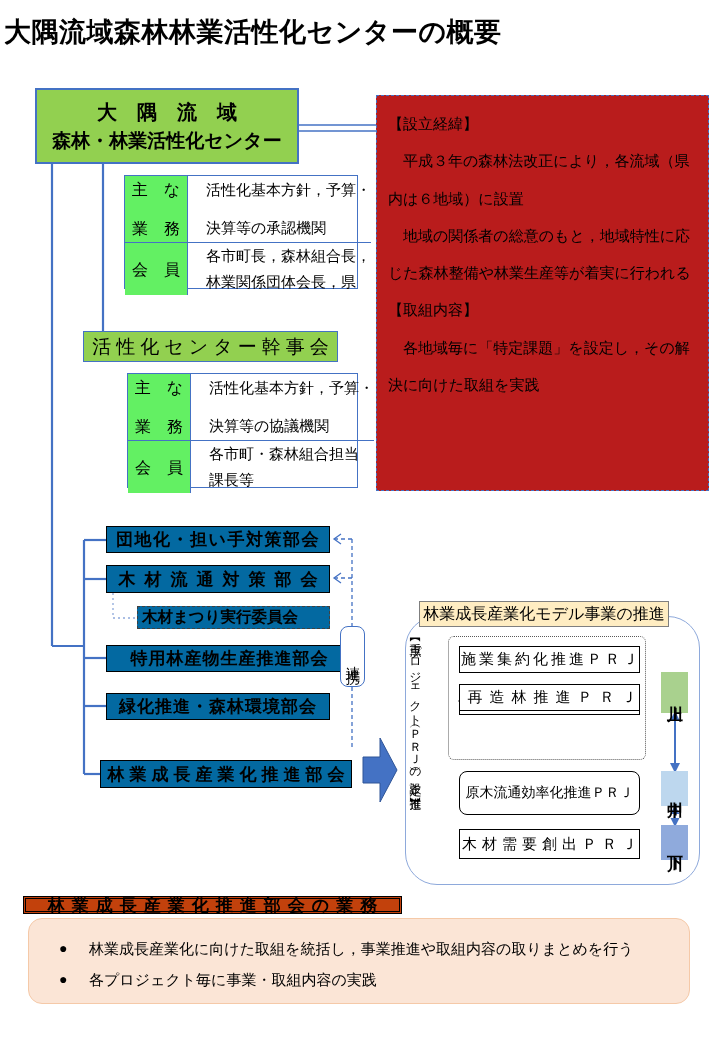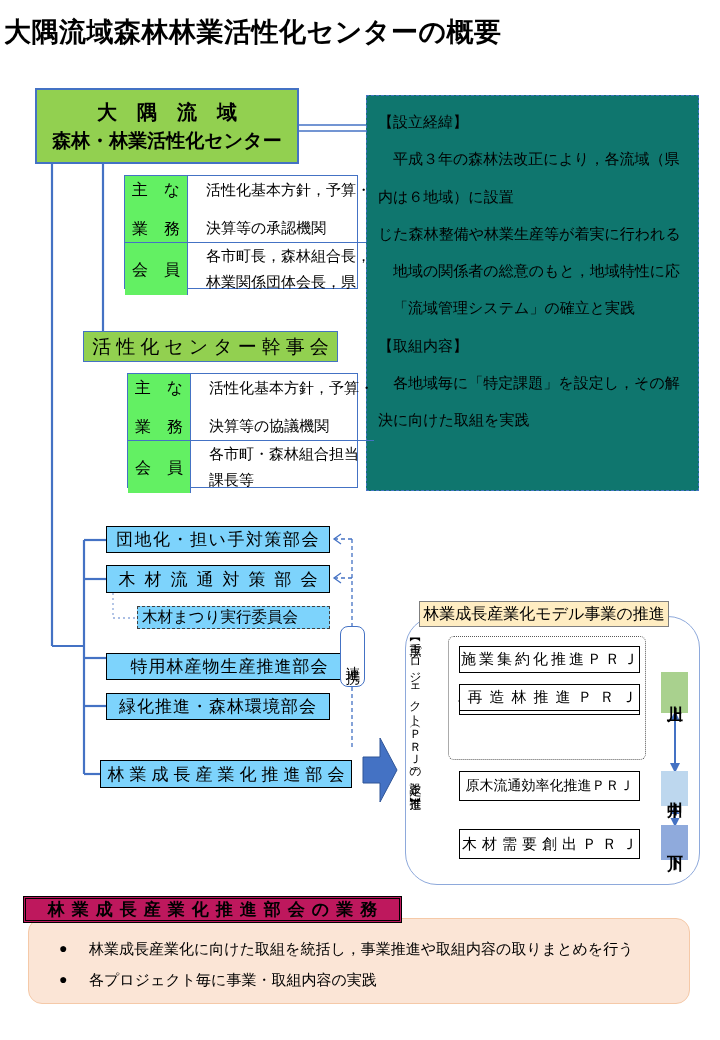--- a/index.html
+++ b/index.html
@@ -42,46 +42,45 @@
   .glabel span{line-height:27px;}
   .gcell{
     display:flex;flex-direction:column;justify-content:center;
     padding-left:18px;font-size:15px;
   }
   .gcell span{line-height:26px;white-space:nowrap;}
   .rowline{border-bottom:1.5px solid #4472C4;gap:12px;}
 
   
   #info-panel{
-    left:366px;top:95px;width:333px;height:396px;
-    border:1.2px dashed #4472C4;background:#0f766e;z-index:2;
+    left:376px;top:95px;width:333px;height:396px;
+    border:1.2px dashed #4472C4;background:#b91c1c;z-index:2;
     padding:9px 6px 0 11px;
-    font-family:Liberation Mono, monospace;
   }
   .info-line{font-size:15px;line-height:37.3px;white-space:nowrap;}
 
   
   #secretariat-box{
     left:83px;top:331px;width:255px;height:31px;
     background:#92D050;border:1.5px solid #4472C4;
     display:flex;align-items:center;justify-content:center;
     font-size:19px;letter-spacing:5px;padding-left:5px;z-index:2;
   }
 
   
   .committee{
-    background:#7dd3fc;border:1.5px solid #000;
-    display:flex;align-items:center;justify-content:center;
-    font-size:17px;z-index:2;white-space:nowrap;
+    background:#0369a1;border:1.5px solid #000;
+    display:flex;align-items:center;justify-content:center;
+    font-size:17px;z-index:2;white-space:nowrap;font-weight:bold;
   }
   #c1{left:106px;top:526px;width:224px;height:27px;letter-spacing:1.5px;}
   #c2{left:106px;top:565px;width:224px;height:28px;letter-spacing:9px;padding-left:9px;}
   #c3{left:137px;top:606px;width:193px;height:23px;border:1px dashed #404040;
       font-size:15.5px;justify-content:flex-start;padding-left:4px;}
-  #c4{left:106px;top:645px;width:247px;height:27px;letter-spacing:1px;margin-top:8px;}
+  #c4{left:106px;top:645px;width:247px;height:27px;letter-spacing:1px;}
   #c5{left:106px;top:693px;width:224px;height:27px;letter-spacing:1px;}
   #c6{left:100px;top:760px;width:252px;height:28px;letter-spacing:5px;padding-left:5px;}
 
   
   #renkei{
     left:340px;top:626px;width:25px;height:61px;
     background:#fff;border:1.5px solid #4472C4;border-radius:8px;
     display:flex;align-items:center;justify-content:center;
     writing-mode:vertical-rl;font-size:15px;letter-spacing:3px;z-index:2;
   }
@@ -108,36 +107,36 @@
   }
   .prj{
     left:459px;width:181px;height:27px;
     background:#fff;border:1.2px solid #000;
     display:flex;align-items:center;justify-content:center;
     font-size:15px;z-index:3;white-space:nowrap;
   }
   #p1{top:646px;letter-spacing:3px;padding-left:3px;}
   #p2{top:688px;font-size:14px;}
   #p3{top:684px;letter-spacing:7px;padding-left:12px;}
-  #p4{top:771px;height:30px;font-size:14px;}
+  #p4{top:771px;height:44px;font-size:14px;border-radius:8px;}
   #p5{top:829px;height:30px;letter-spacing:5px;padding-left:5px;}
 
   
   .ftag{
     writing-mode:vertical-rl;font-size:16px;font-weight:600;
     display:flex;align-items:center;justify-content:center;z-index:3;
   }
   #f1{left:661px;top:672px;width:27px;height:41px;background:#A9D18E;}
   #f2{left:661px;top:771px;width:27px;height:35px;background:#BDD7EE;}
   #f3{left:661px;top:825px;width:27px;height:35px;background:#8FAADC;}
 
   
   #bottom-heading{
-    left:23px;top:896px;width:379px;height:27px;
-    background:#be185d;border:1.5px solid #000;padding:1px;z-index:3;
+    left:23px;top:896px;width:379px;height:18px;
+    background:#c2410c;border:1.5px solid #000;padding:1px;z-index:3;
   }
   #bottom-heading-inner{
     width:100%;height:100%;border:1px solid #000;box-sizing:border-box;
     display:flex;align-items:center;justify-content:center;
     font-size:17px;font-weight:bold;letter-spacing:7px;padding-left:7px;white-space:nowrap;
   }
 
   
   #task-panel{
     left:28px;top:918px;width:662px;height:86px;
@@ -211,23 +210,22 @@
   <div class="gcell">
     <span>各市町長，森林組合長，</span>
     <span>林業関係団体会長，県</span>
   </div>
 </div>
 
 <div id="info-panel" class="abs">
   <div class="info-line">【設立経緯】</div>
   <div class="info-line">　平成３年の森林法改正により，各流域（県</div>
   <div class="info-line">内は６地域）に設置</div>
+  <div class="info-line">　地域の関係者の総意のもと，地域特性に応</div>
   <div class="info-line">じた森林整備や林業生産等が着実に行われる</div>
-  <div class="info-line">　地域の関係者の総意のもと，地域特性に応</div>
-  <div class="info-line">　「流域管理システム」の確立と実践</div>
   <div class="info-line">【取組内容】</div>
   <div class="info-line">　各地域毎に「特定課題」を設定し，その解</div>
   <div class="info-line">決に向けた取組を実践</div>
 </div>
 
 <div id="secretariat-box" class="abs">活性化センター幹事会</div>
 
 <div id="table2" class="abs gtable">
   <div class="glabel rowline">
     <span>主　な</span>

